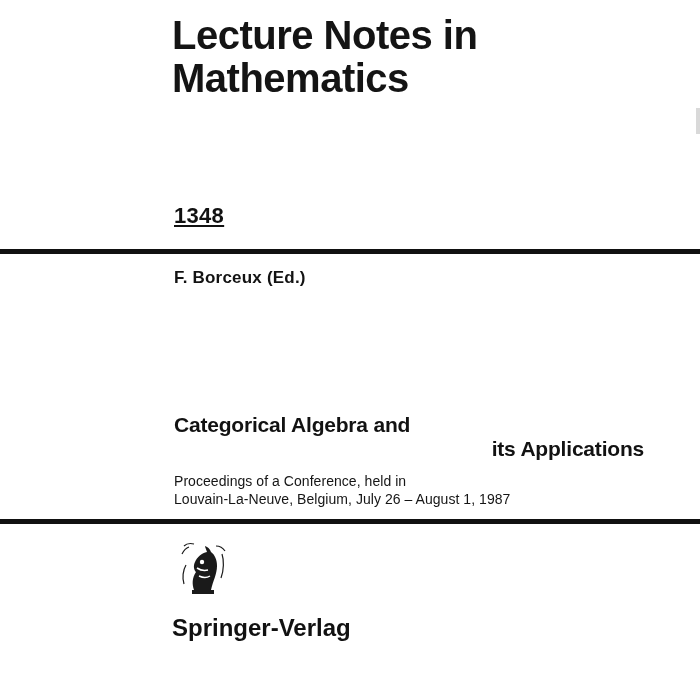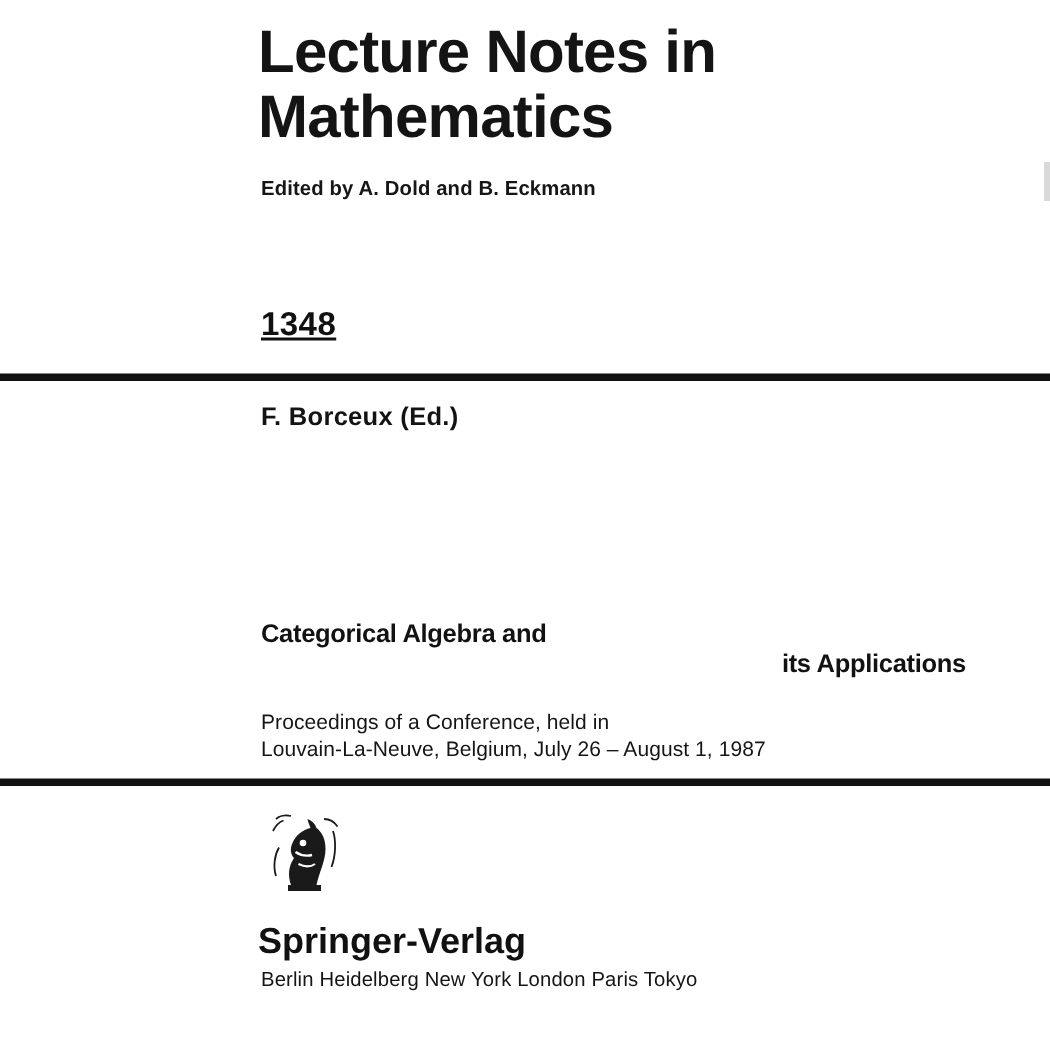--- a/index.html
+++ b/index.html
@@ -78,21 +78,21 @@
     letter-spacing: 0.2px;
     color: #131313;
     font-weight: bold;
   }
 
   .book-title {
     position: absolute;
     left: 174px;
     top: 413px;
     width: 470px;
-    font-size: 17px;
+    font-size: 21px;
     font-weight: bold;
     line-height: 1.15;
     letter-spacing: -0.2px;
     color: #121212;
   }
   .book-title .line2 { display: block; text-align: right; }
 
   .subtitle {
     position: absolute;
     left: 174px;
@@ -146,21 +146,20 @@
 
 <div class="page">
 
   <div class="edge-mark"></div>
 
   <div class="series-title">
     <span>Lecture Notes in</span>
     <span class="line2">Mathematics</span>
   </div>
 
-  <div class="editors">Edited by A. Dold and B. Eckmann</div>
 
   <div class="volume-number">1348</div>
 
   <div class="rule rule-top"></div>
 
   <div class="editor-name">F. Borceux (Ed.)</div>
 
   <div class="book-title">
     <span>Categorical Algebra and</span>
     <span class="line2">its Applications</span>
@@ -187,15 +186,14 @@
       <path d="M12 6 C14 4 18 3 22 4" stroke="#1a1a1a" stroke-width="1.2" fill="none"></path>
       <path d="M10 14 C12 10 14 8 17 7" stroke="#1a1a1a" stroke-width="1.2" fill="none"></path>
       <path d="M12 44 C10 38 11 30 14 25" stroke="#1a1a1a" stroke-width="1.2" fill="none"></path>
       <path d="M50 14 C52 20 52 30 49 38" stroke="#1a1a1a" stroke-width="1.2" fill="none"></path>
       <path d="M44 6 C48 6 51 8 53 11" stroke="#1a1a1a" stroke-width="1.2" fill="none"></path>
     </svg>
   </div>
 
   <div class="publisher-name">Springer-Verlag</div>
 
-  <div class="publisher-cities">Berlin Heidelberg New York London Paris Tokyo</div>
 
 </div>
 
 </body></html>

